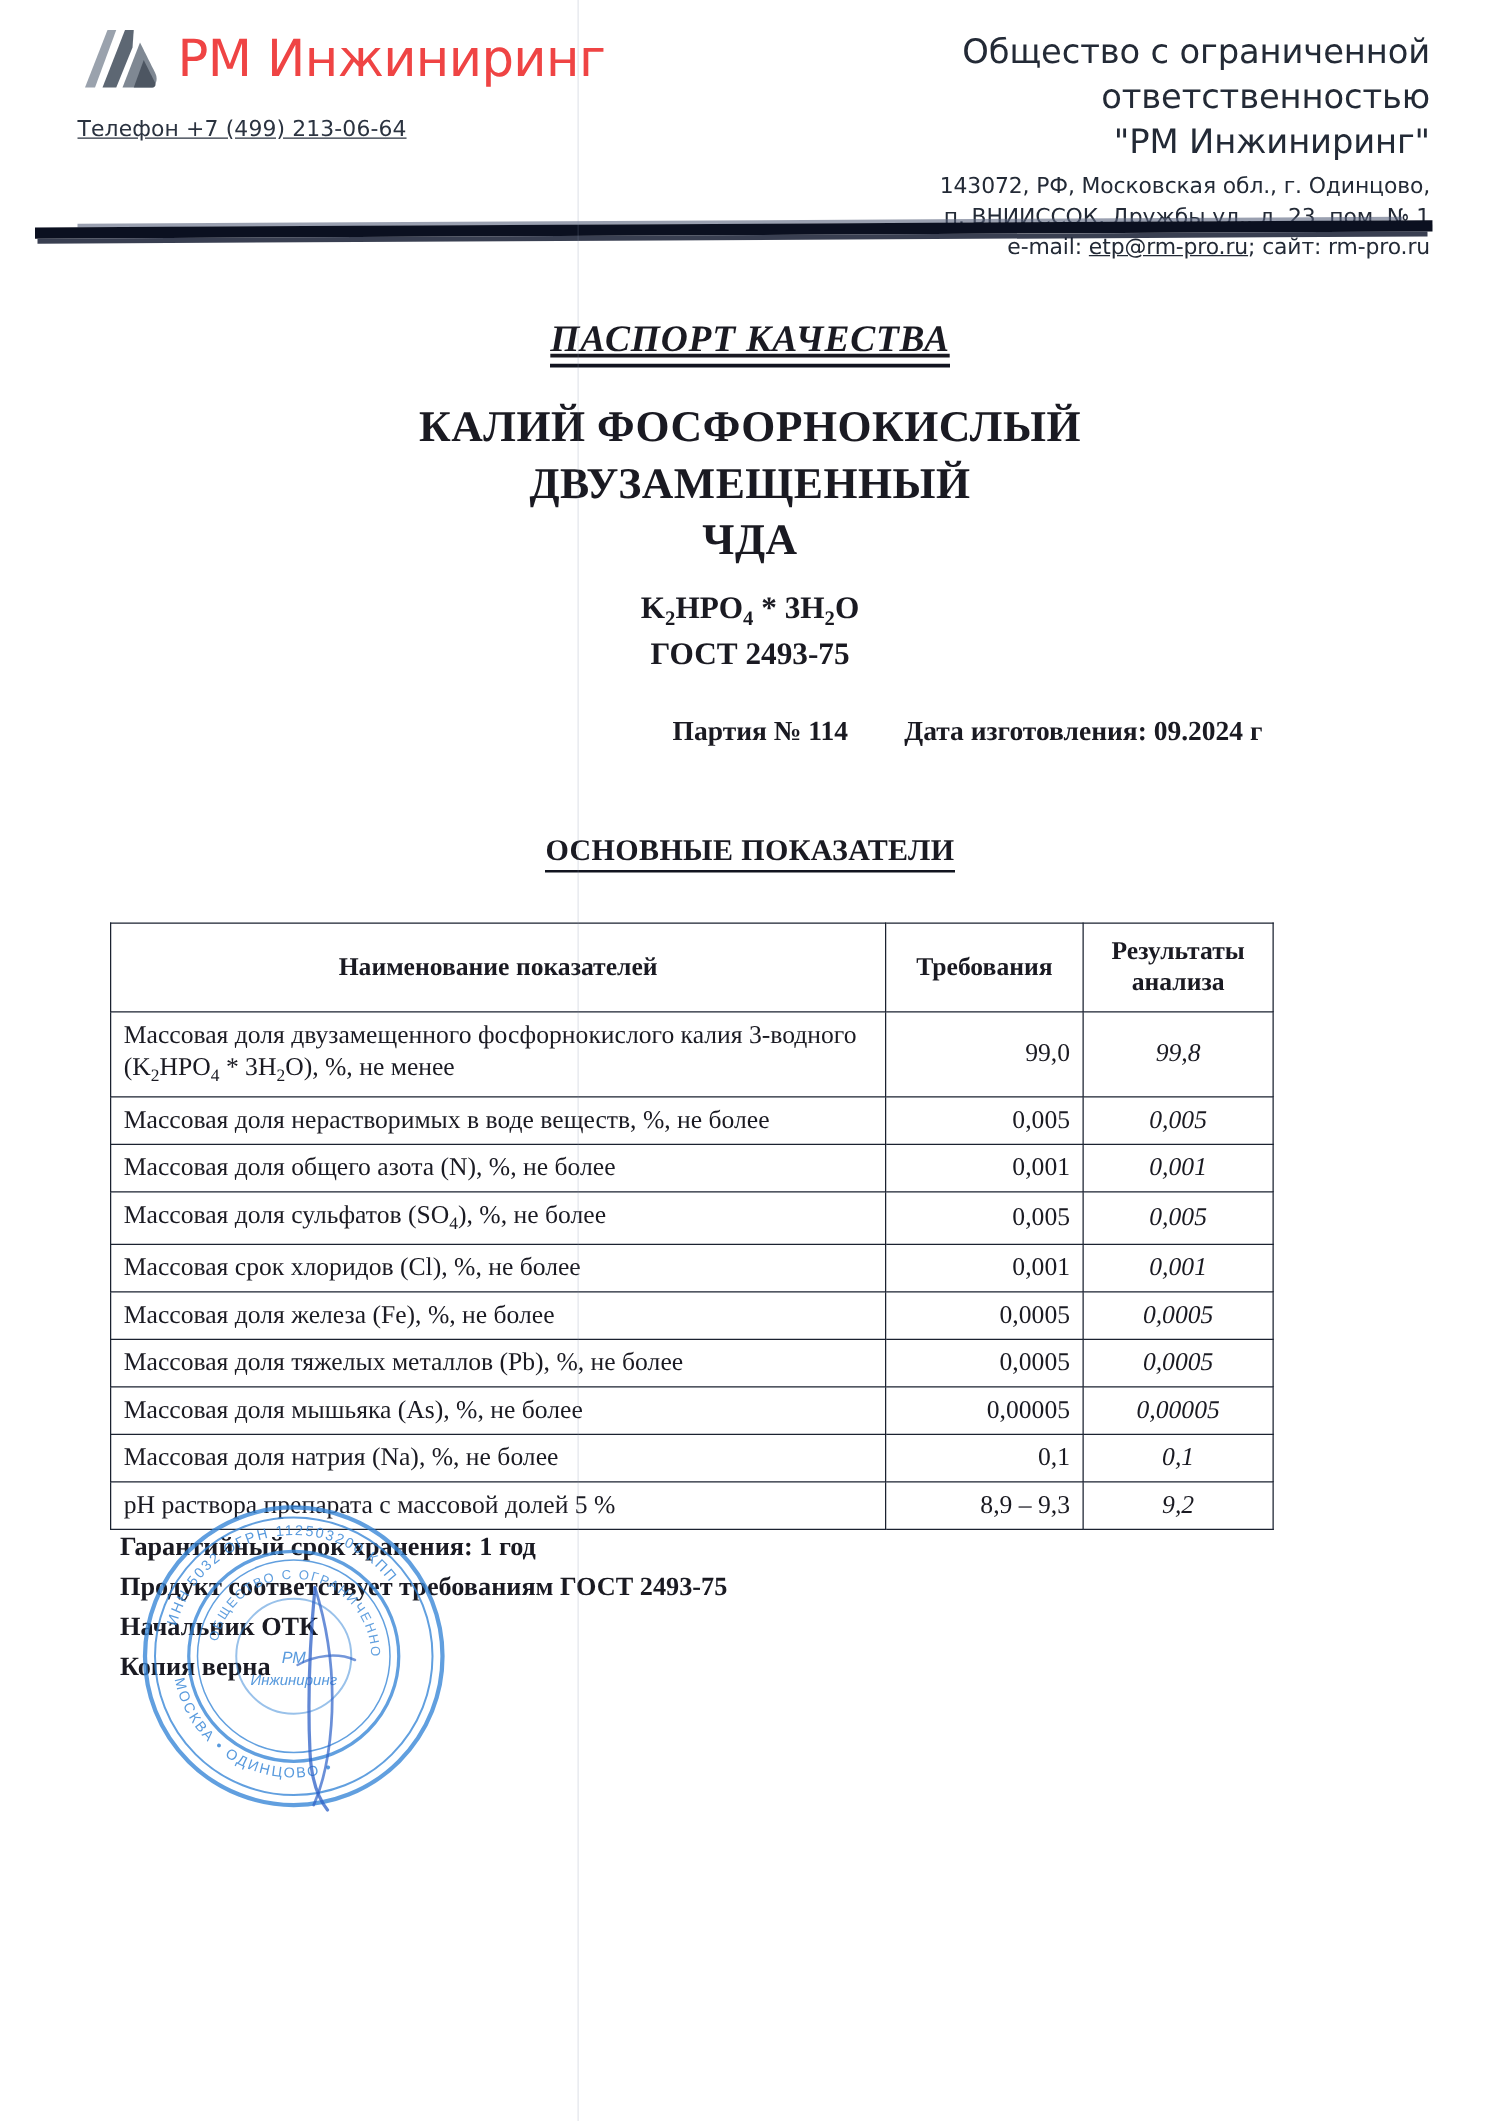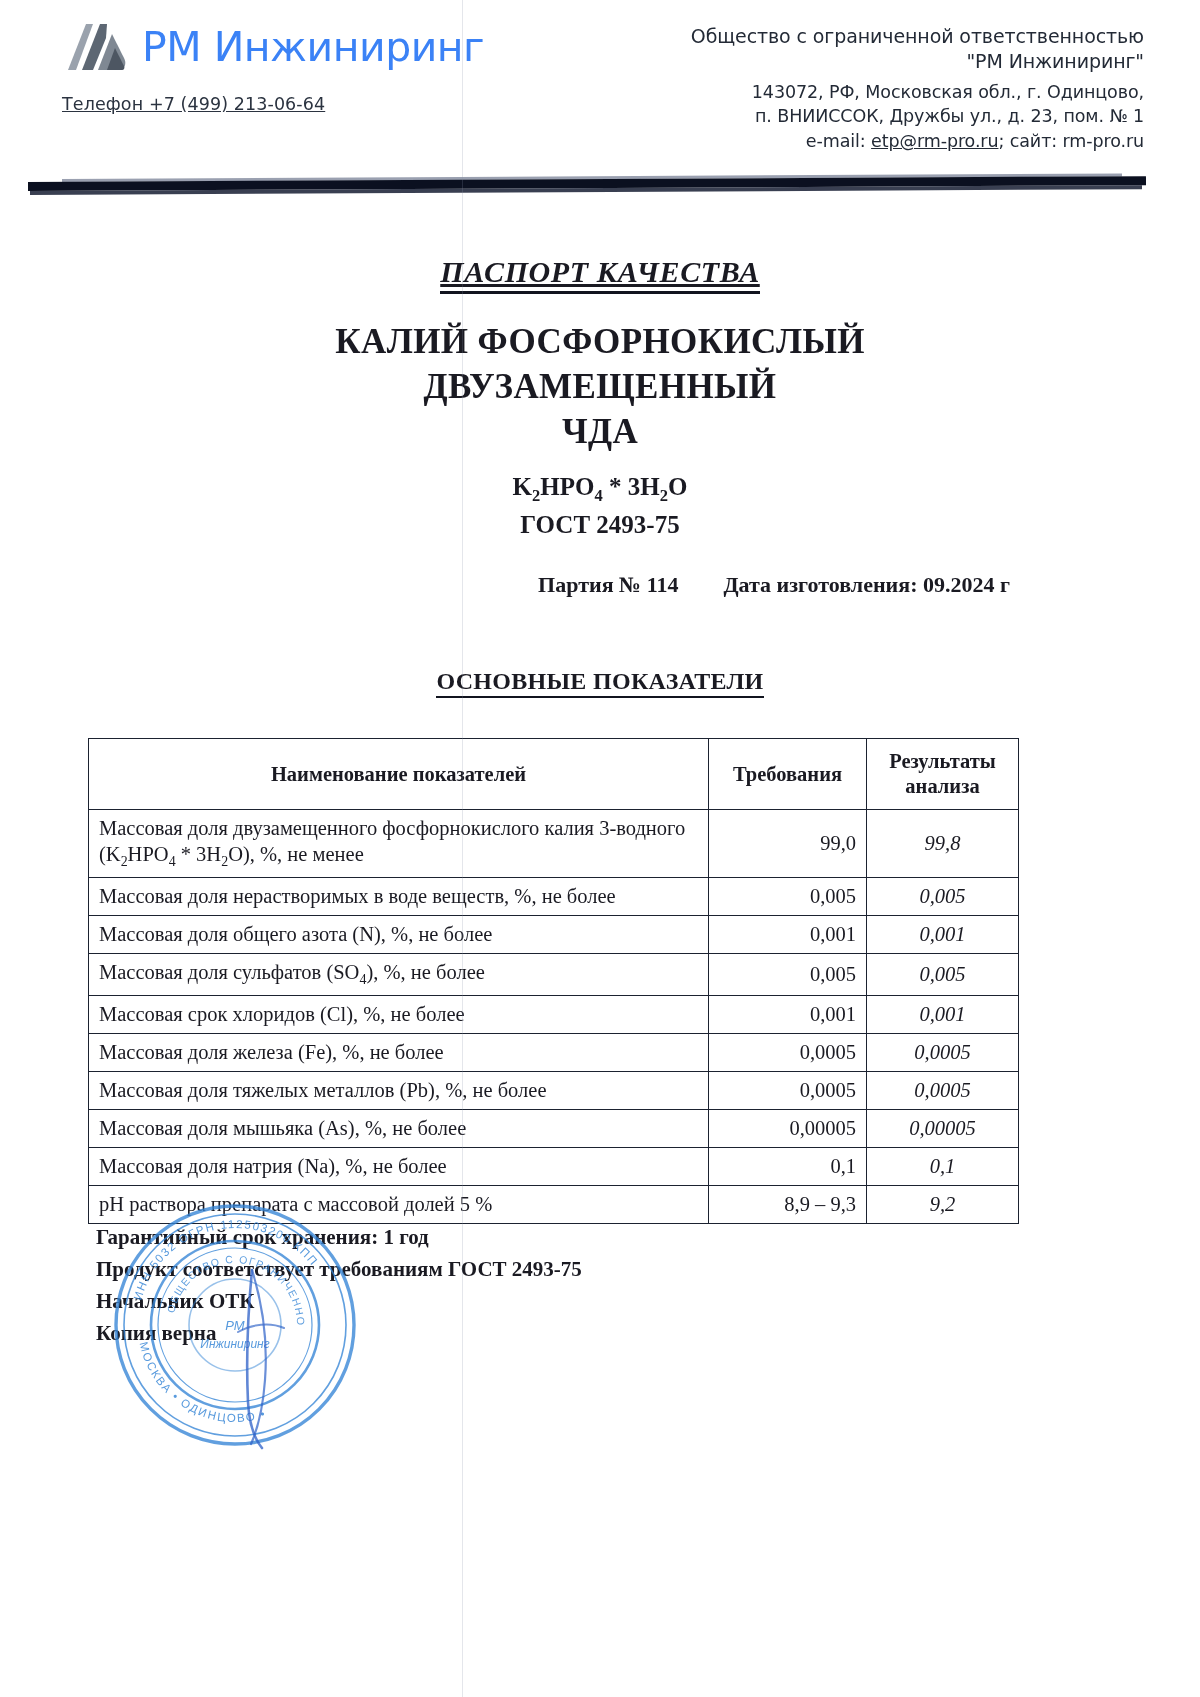--- a/index.html
+++ b/index.html
@@ -21,32 +21,32 @@
   
   .letterhead{
     position:absolute;left:0;top:0;width:1200px;height:180px;
     font-family:"DejaVu Sans", sans-serif;
   }
   .brandblock{position:absolute;left:60px;top:18px;width:430px;}
   .brandrow{display:flex;align-items:center;gap:10px;}
   .logo-mark{width:72px;height:58px;flex:0 0 auto;}
   .brand-name{
     font-family:"DejaVu Sans", sans-serif;
-    font-size:41px;font-weight:400;color:#3b82f6;letter-spacing:-.5px;
+    font-size:41px;font-weight:400;color:#ef4444;letter-spacing:-.5px;
     line-height:1;white-space:nowrap;
   }
   .brand-phone{
     margin-top:18px;margin-left:2px;
     font-size:17.5px;color:#2b3340;font-weight:400;letter-spacing:.1px;text-decoration:underline;
   }
   .company{
     position:absolute;right:56px;top:24px;width:600px;
     text-align:right;color:#232a36;
   }
-  .company .l1,.company .l2{font-size:19px;line-height:1.33;letter-spacing:-.1px;}
+  .company .l1,.company .l2{font-size:27px;line-height:1.33;letter-spacing:-.1px;}
   .company .l3,.company .l4,.company .l5{font-size:17.5px;line-height:1.42;letter-spacing:-.1px;}
   .company .l3{margin-top:5px;}
   .ul{text-decoration:underline;}
 
   
   .rule-wrap{position:absolute;left:0;top:176px;width:1200px;height:28px;}
   .rule{
     position:absolute;left:28px;top:6px;width:1118px;height:9px;
     background:#0b1020;
     transform:rotate(-.30deg);transform-origin:left center;

